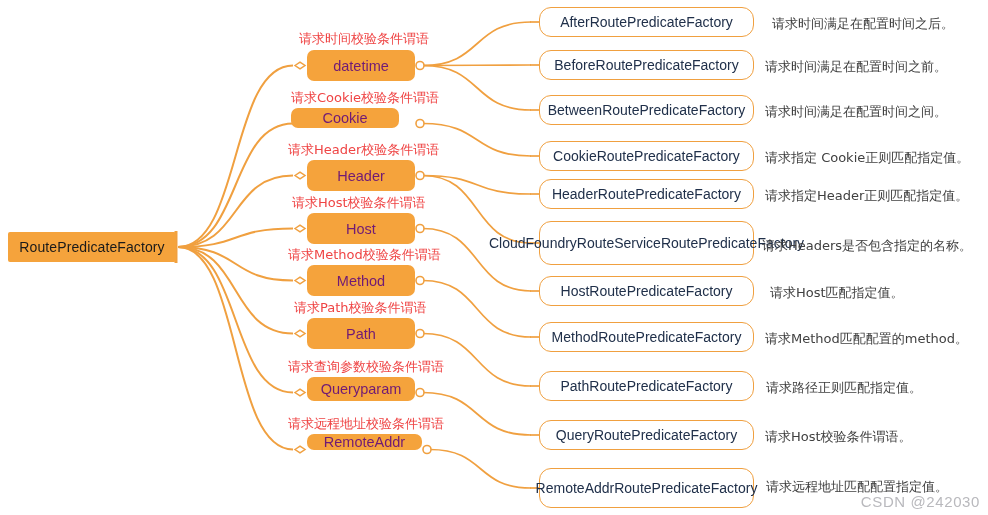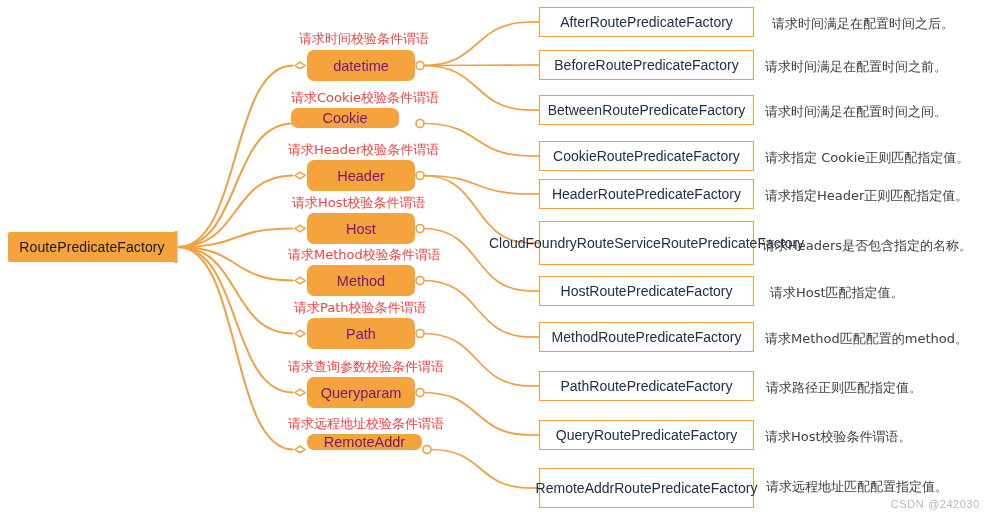--- a/index.html
+++ b/index.html
@@ -51,41 +51,41 @@
     white-space: nowrap;
     text-align: center;
     font-family: "DejaVu Sans", "Liberation Sans", sans-serif;
   }
 
   
   .leaf-node {
     position: absolute;
     background: #ffffff;
     border: 1.6px solid #F0A040;
-    border-radius: 0;
+    border-radius: 12px;
     display: flex; align-items: center; justify-content: center;
     text-align: right;
     color: #20304a;
     font-size: 14px;
     line-height: 1.15;
     padding: 2px 5px;
   }
   .leaf-note {
     position: absolute;
     color: #404040;
     font-size: 13px;
     white-space: nowrap;
     font-family: "DejaVu Sans", "Liberation Sans", sans-serif;
   }
 
   .watermark {
     position: absolute;
     right: 8px; bottom: 5px;
     color: #b9b9bd;
-    font-size: 11px;
+    font-size: 15px;
     letter-spacing: .6px;
     font-family: "Liberation Sans", sans-serif;
   }
 </style>
 </head>
 <body>
 
 <div id="canvas">
   <svg id="edges" viewBox="0 0 988 515">
       <path d="M 176 231 L 176 263" stroke="#F0A040" stroke-width="3"></path>
@@ -144,21 +144,21 @@
       <div class="mid-node" style="left: 291px; top: 108px; width: 108px; height: 20px;">Cookie</div>
       <div class="mid-caption" style="left: 288px; top: 141px;">请求Header校验条件谓语</div>
       <div class="mid-node" style="left: 307px; top: 160px; width: 108px; height: 31px;">Header</div>
       <div class="mid-caption" style="left: 292px; top: 194px;">请求Host校验条件谓语</div>
       <div class="mid-node" style="left: 307px; top: 213px; width: 108px; height: 31px;">Host</div>
       <div class="mid-caption" style="left: 288px; top: 246px;">请求Method校验条件谓语</div>
       <div class="mid-node" style="left: 307px; top: 265px; width: 108px; height: 31px;">Method</div>
       <div class="mid-caption" style="left: 294px; top: 299px;">请求Path校验条件谓语</div>
       <div class="mid-node" style="left: 307px; top: 318px; width: 108px; height: 31px;">Path</div>
       <div class="mid-caption" style="left: 288px; top: 358px;">请求查询参数校验条件谓语</div>
-      <div class="mid-node" style="left: 307px; top: 377px; width: 108px; height: 31px;">Queryparam</div>
+      <div class="mid-node" style="left: 307px; top: 377px; width: 108px; height: 24px;">Queryparam</div>
       <div class="mid-caption" style="left: 288px; top: 415px;">请求远程地址校验条件谓语</div>
       <div class="mid-node" style="left: 307px; top: 434px; width: 115px; height: 16px;">RemoteAddr</div>
       <div class="leaf-node" style="left: 539px; top: 7px; width: 215px; height: 30px;">AfterRoutePredicateFactory</div>
       <div class="leaf-note" style="left: 772px; top: 15px;">请求时间满足在配置时间之后。</div>
       <div class="leaf-node" style="left: 539px; top: 50px; width: 215px; height: 30px;">BeforeRoutePredicateFactory</div>
       <div class="leaf-note" style="left: 765px; top: 58px;">请求时间满足在配置时间之前。</div>
       <div class="leaf-node" style="left: 539px; top: 95px; width: 215px; height: 30px;">BetweenRoutePredicateFactory</div>
       <div class="leaf-note" style="left: 765px; top: 103px;">请求时间满足在配置时间之间。</div>
       <div class="leaf-node" style="left: 539px; top: 141px; width: 215px; height: 30px;">CookieRoutePredicateFactory</div>
       <div class="leaf-note" style="left: 765px; top: 149px;">请求指定 Cookie正则匹配指定值。</div>

